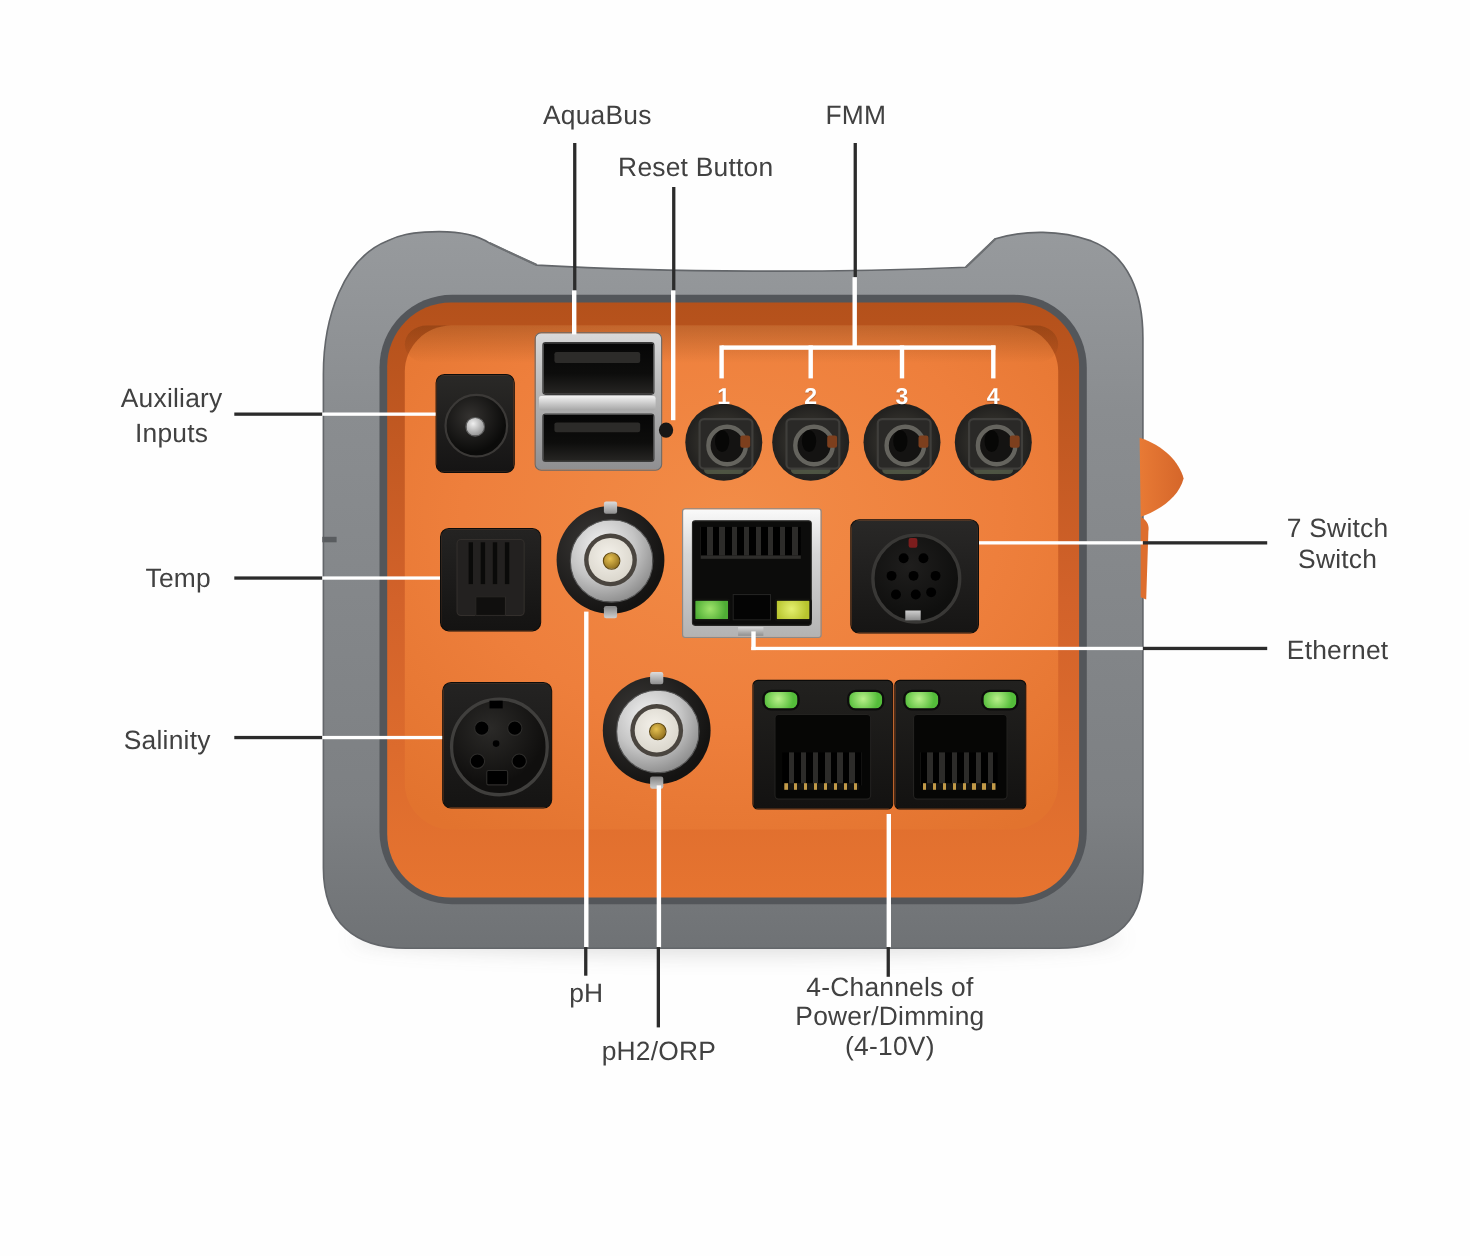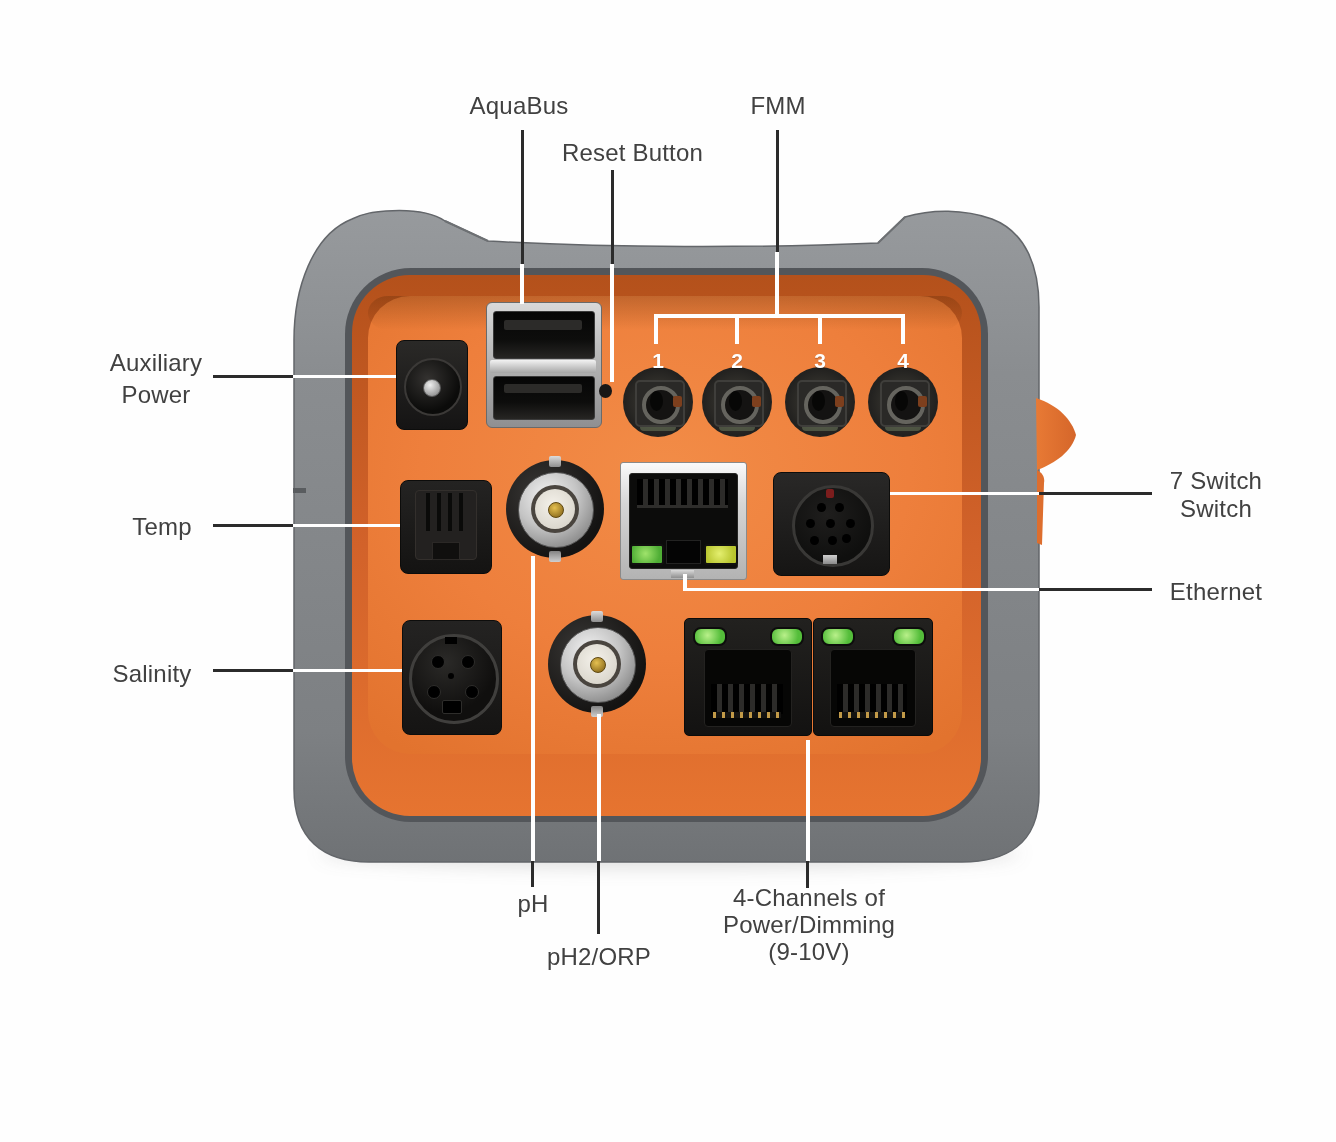--- a/index.html
+++ b/index.html
@@ -265,33 +265,33 @@
   <div class="lw" style="left:818px;top:314px;width:4px;height:30px;"></div>
   <div class="lw" style="left:901px;top:314px;width:4px;height:30px;"></div>
 
   <div class="lw" style="left:531px;top:556px;width:4px;height:305px;"></div>
   <div class="lk" style="left:531px;top:861px;width:3px;height:26px;"></div>
   <div class="lw" style="left:597px;top:714px;width:4px;height:147px;"></div>
   <div class="lk" style="left:597px;top:861px;width:3px;height:73px;"></div>
   <div class="lw" style="left:806px;top:740px;width:4px;height:121px;"></div>
   <div class="lk" style="left:806px;top:861px;width:3px;height:27px;"></div>
 
-  <div class="lbl" style="left:446px;top:90px;width:146px;">
+  <div class="lbl" style="left:470px;top:90px;width:146px;">
     <span>AquaBus</span>
   </div>
   <div class="lbl" style="left:540px;top:137px;width:185px;">
     <span>Reset Button</span>
   </div>
   <div class="lbl" style="left:718px;top:90px;width:120px;">
     <span>FMM</span>
   </div>
 
   <div class="lbl" style="left:76px;top:347px;width:160px;line-height:32px;">
     <div>Auxiliary</div>
-    <div>Power</div>
+    <div>Inputs</div>
   </div>
   <div class="lbl" style="left:82px;top:511px;width:160px;">
     <span>Temp</span>
   </div>
   <div class="lbl" style="left:72px;top:658px;width:160px;">
     <span>Salinity</span>
   </div>
 
   <div class="lbl small-lh" style="left:1136px;top:467px;width:160px;">
     <div>7 Switch</div>
@@ -303,16 +303,16 @@
 
   <div class="lbl" style="left:483px;top:888px;width:100px;">
     <span>pH</span>
   </div>
   <div class="lbl" style="left:519px;top:941px;width:160px;">
     <span>pH2/ORP</span>
   </div>
   <div class="lbl ch-lh" style="left:689px;top:884px;width:240px;">
     <div>4-Channels of</div>
     <div>Power/Dimming</div>
-    <div>(9-10V)</div>
+    <div>(4-10V)</div>
   </div>
 
 </div>
 
 </body></html>

